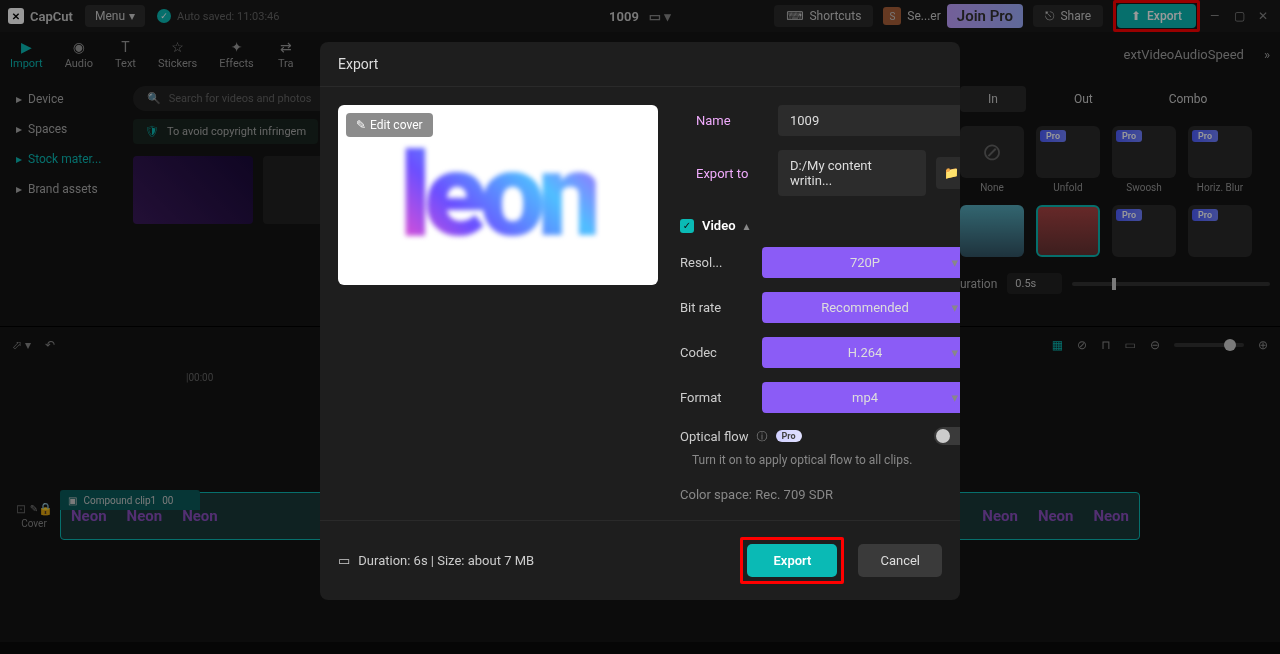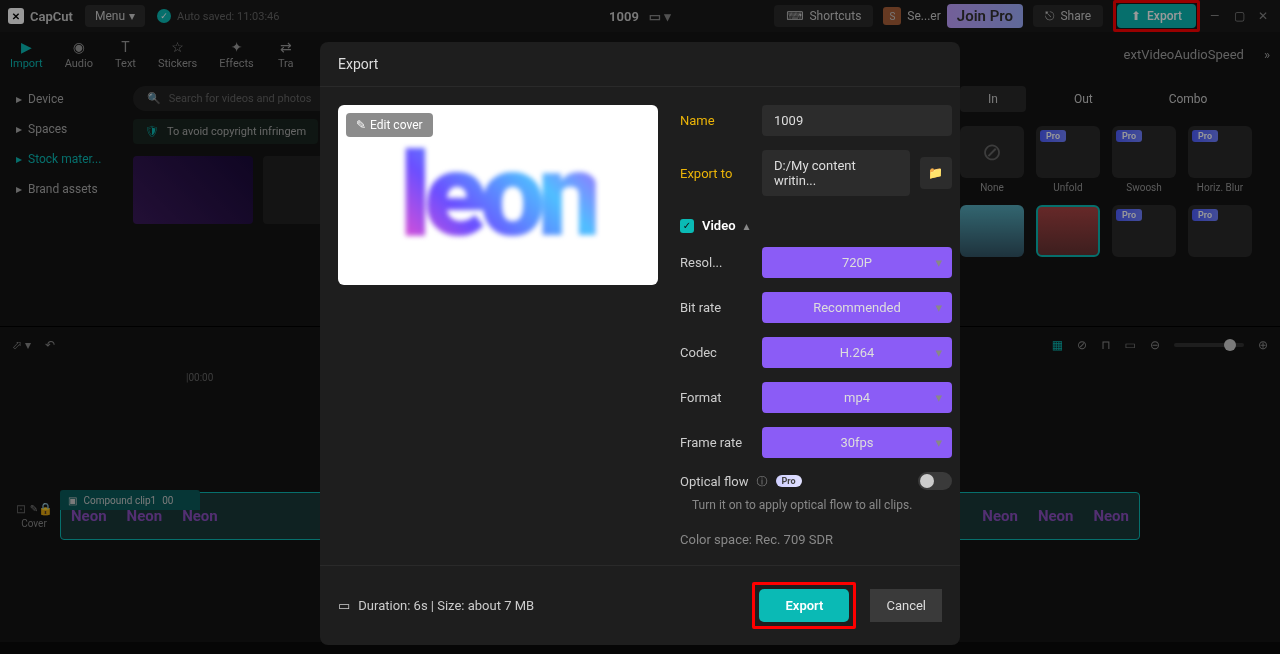--- a/index.html
+++ b/index.html
@@ -66,40 +66,40 @@
 
 .modal-backdrop { position: absolute; inset: 0; background: rgba(0,0,0,0.4); display: flex; align-items: flex-start; justify-content: center; padding-top: 42px; }
 .modal { width: 640px; background: #1e1e1e; border-radius: 8px; overflow: hidden; }
 .modal-header { padding: 14px 18px; font-size: 14px; color: #ddd; border-bottom: 1px solid #2a2a2a; }
 .modal-body { display: flex; padding: 18px; gap: 22px; }
 .preview-box { width: 320px; height: 180px; background: #fff; border-radius: 6px; position: relative; display: flex; align-items: center; justify-content: center; overflow: hidden; }
 .edit-cover-btn { position: absolute; top: 8px; left: 8px; background: rgba(120,120,120,0.85); color: #fff; padding: 5px 10px; border-radius: 4px; font-size: 12px; display: flex; align-items: center; gap: 4px; }
 .neon-preview { font-size: 90px; font-weight: 900; background: linear-gradient(45deg, #ff4fc8, #6b4fff, #4fbfff, #b84fff); -webkit-background-clip: text; -webkit-text-fill-color: transparent; filter: blur(2px); transform: scale(1.3); letter-spacing: -6px; }
 .form { flex: 1; display: flex; flex-direction: column; gap: 14px; position: relative; }
 .form-row { display: flex; align-items: center; gap: 10px; }
-.form-label { width: 72px; color: #eab308; font-size: 13px; }
+.form-label { width: 72px; color: #f0abfc; font-size: 13px; margin-left: 16px; }
 .form-input { flex: 1; background: #2c2c2c; border: none; border-radius: 4px; padding: 8px 12px; color: #ddd; font-size: 13px; }
 .folder-btn { width: 32px; height: 32px; background: #2c2c2c; border-radius: 4px; display: flex; align-items: center; justify-content: center; }
 .section-header { display: flex; align-items: center; gap: 8px; margin-top: 8px; }
 .checkbox-on { width: 14px; height: 14px; background: #0abab5; border-radius: 3px; display: flex; align-items: center; justify-content: center; color: #111; font-size: 10px; }
 .section-title { font-weight: 600; font-size: 13px; color: #fff; }
 .select-row { display: flex; align-items: center; gap: 10px; }
 .select-label { width: 72px; color: #ccc; font-size: 13px; }
 .select-box { flex: 1; background: #8b5cf6; border-radius: 4px; padding: 8px 3px; color: #ddd; font-size: 13px; text-align: center; position: relative; }
 .select-box::after { content: '▾'; position: absolute; right: 10px; color: #888; }
 .toggle-row { display: flex; align-items: center; justify-content: space-between; }
 .toggle { width: 34px; height: 18px; background: #3a3a3a; border-radius: 10px; position: relative; }
 .toggle-knob { width: 14px; height: 14px; background: #ccc; border-radius: 50%; position: absolute; top: 2px; left: 2px; }
 .hint-text { color: #888; font-size: 12px; margin-top: -6px; margin-left: 12px; }
 .pro-badge-sm { background: linear-gradient(90deg,#d0d0ff,#e0e0ff); color: #444; font-size: 9px; padding: 1px 6px; border-radius: 8px; font-weight: 700; }
 .modal-footer { display: flex; align-items: center; padding: 16px 18px; border-top: 1px solid #2a2a2a; }
 .footer-info { color: #ccc; font-size: 13px; display: flex; align-items: center; gap: 8px; }
 .footer-btns { margin-left: auto; display: flex; gap: 14px; align-items: center; }
 .btn-primary { background: #0abab5; color: #fff; padding: 9px 26px; border-radius: 5px; font-weight: 600; font-size: 13px; }
-.btn-secondary { background: #3a3a3a; color: #ddd; padding: 9px 16px; border-radius: 0; font-size: 13px; }
+.btn-secondary { background: #3a3a3a; color: #ddd; padding: 9px 22px; border-radius: 5px; font-size: 13px; }
 </style>
 </head>
 <body>
 
 <div class="titlebar">
   <div class="logo-group">
     <div class="logo-icon">✕</div>
     <span class="logo-text">CapCut</span>
   </div>
   <div class="menu-btn">
@@ -245,20 +245,27 @@
         </div>
       <div class="eff-cell">
           <div class="eff-thumb">
             <span class="pro-tag">Pro</span>
           </div>
         </div>
       <div class="eff-cell">
           <div class="eff-thumb">
             <span class="pro-tag">Pro</span>
           </div>
+        </div>
+    </div>
+    <div class="dur-row">
+      <span>uration</span>
+      <input class="dur-input" value="0.5s" style="">
+      <div style="flex:1;height:4px;background:#333;border-radius:2px;position:relative;">
+          <div style="position:absolute;left:20%;top:-4px;width:4px;height:12px;background:#ccc;"></div>
         </div>
     </div>
   </div>
 </div>
 
 <div class="timeline-toolbar">
   <span>⬀ ▾</span>
   <span>↶</span>
   <div class="spacer"></div>
   <span>┃┃</span>
@@ -354,24 +361,20 @@
             <div class="select-box">Recommended</div>
           </div>
         <div class="select-row">
             <span class="select-label">Codec</span>
             <div class="select-box">H.264</div>
           </div>
         <div class="select-row">
             <span class="select-label">Format</span>
             <div class="select-box">mp4</div>
           </div>
-        <div class="select-row">
-            <span class="select-label">Frame rate</span>
-            <div class="select-box">30fps</div>
-          </div>
         <div class="toggle-row">
           <div style="display:flex;align-items:center;gap:8px;">
             <span style="color:#ccc;font-size:13px;">Optical flow</span>
             <span style="color:#888;font-size:11px;">ⓘ</span>
             <span class="pro-badge-sm">Pro</span>
           </div>
           <div class="toggle">
               <div class="toggle-knob"></div>
             </div>
         </div>

